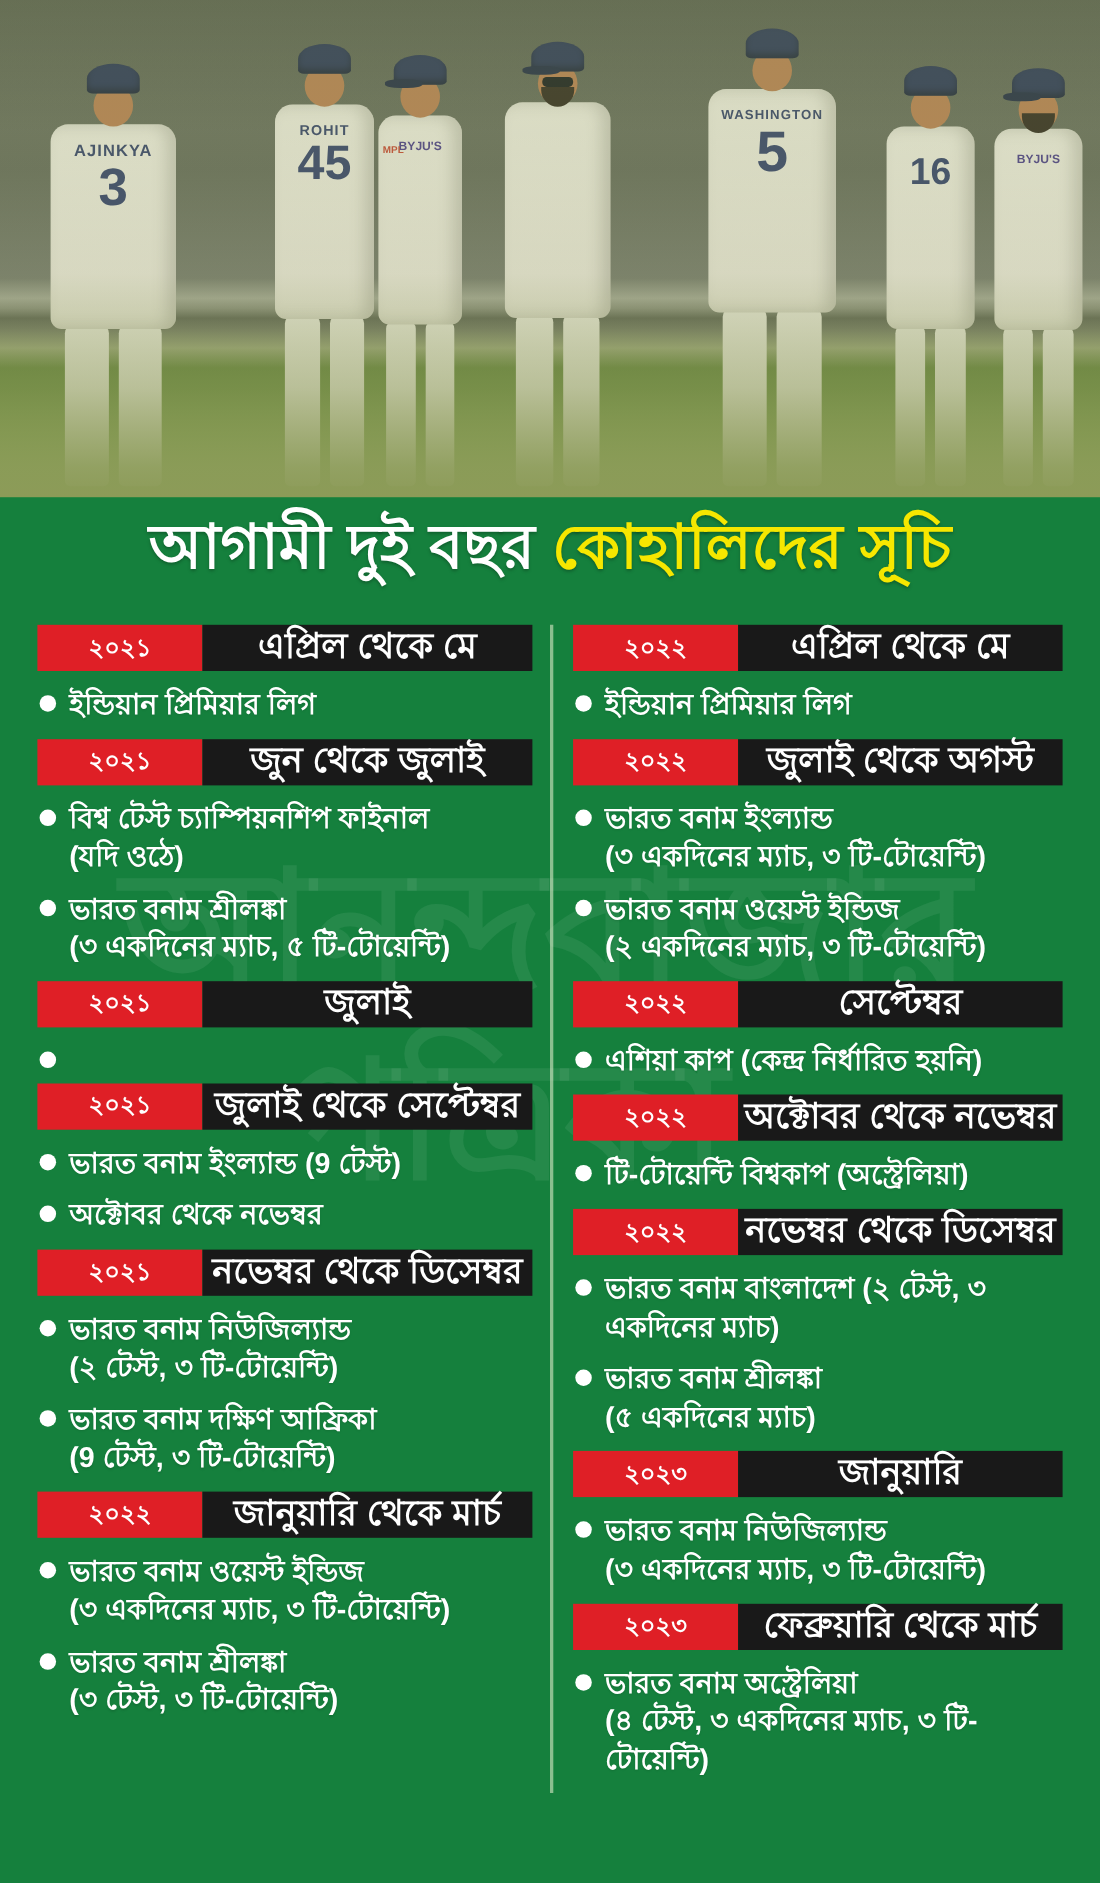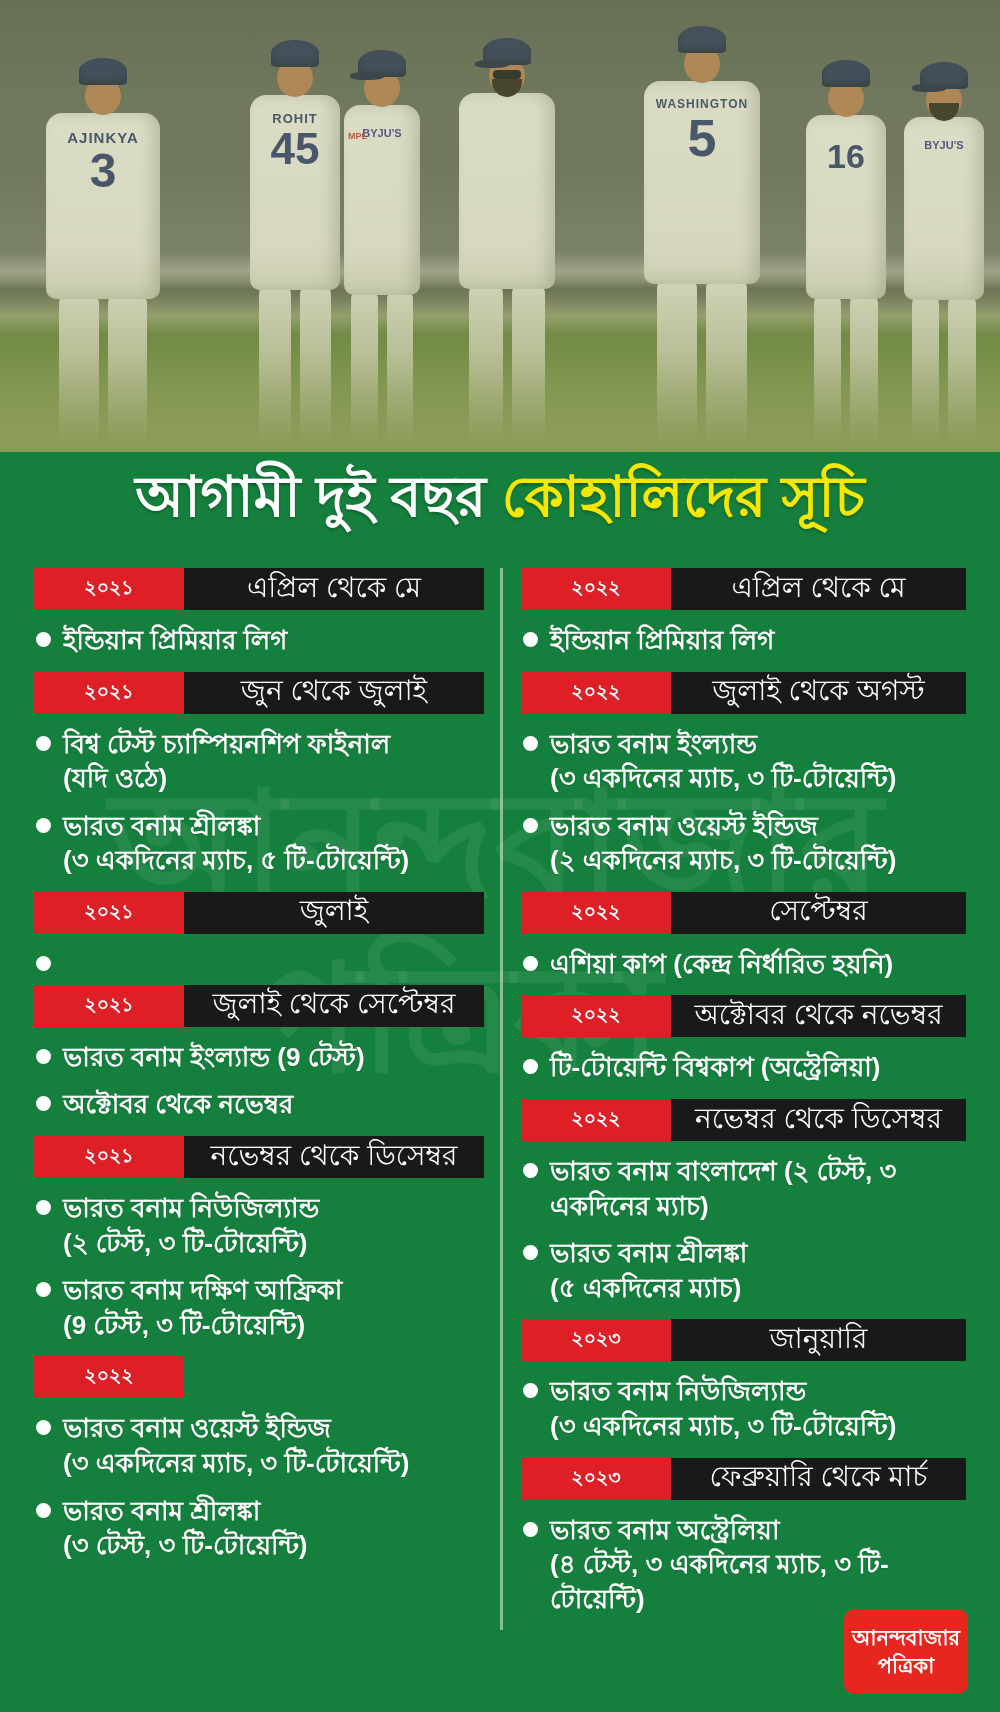--- a/index.html
+++ b/index.html
@@ -60,25 +60,25 @@
     color:rgba(255,255,255,.07);pointer-events:none;white-space:pre-line;
   }
   
   .columns{position:relative;z-index:1;display:flex;padding:6px 34px 0 34px;}
   .col{width:50%;box-sizing:border-box;}
   .col-left{padding-right:16px;}
   .col-right{padding-left:18px;border-left:3px solid rgba(236,242,214,.55);}
   .sec{margin-bottom:14px;}
   .sec-badges{display:flex;height:42px;margin-bottom:13px;}
   .year-badge{
-    width:150px;flex:none;background:#df1f26;color:#fff;font-weight:bold;font-size:19px;
+    width:150px;flex:none;background:#df1f26;color:#fff;font-weight:bold;font-size:22px;
     display:flex;align-items:center;justify-content:center;
   }
   .period-badge{
-    flex:1;background:#191919;color:#fff;font-weight:normal;font-size:28px;
+    flex:1;background:#191919;color:#fff;font-weight:bold;font-size:32px;
     display:flex;align-items:center;justify-content:center;white-space:nowrap;
   }
   .event{display:flex;margin:8px 0 13px 2px;}
   .dot{flex:none;width:15px;height:15px;border-radius:50%;background:#fff;margin:9px 12px 0 0;}
   .event-text{
     color:#fff;font-weight:bold;font-size:26px;line-height:1.33;white-space:pre-line;
     text-shadow:0 1px 2px rgba(0,0,0,.12);
   }
   
   .abp-logo{
@@ -279,20 +279,21 @@
     <div class="dot"></div>
     <div class="event-text">ভারত বনাম দক্ষিণ আফ্রিকা
 (9 টেস্ট, ৩ টি-টোয়েন্টি)</div>
   </div>
 </div>
   </div>
 
   <div class="sec">
     <div class="sec-badges">
       <div class="year-badge">২০২২</div>
+      <div class="period-badge">জানুয়ারি থেকে মার্চ</div>
     </div>
     <div>
   <div class="event">
     <div class="dot"></div>
     <div class="event-text">ভারত বনাম ওয়েস্ট ইন্ডিজ
 (৩ একদিনের ম্যাচ, ৩ টি-টোয়েন্টি)</div>
   </div>
 
   <div class="event">
     <div class="dot"></div>
@@ -405,18 +406,14 @@
   <div class="event">
     <div class="dot"></div>
     <div class="event-text">ভারত বনাম অস্ট্রেলিয়া
 (৪ টেস্ট, ৩ একদিনের ম্যাচ, ৩ টি-টোয়েন্টি)</div>
   </div>
 </div>
   </div>
 </div>
   </div>
 
-  <div class="abp-logo">
-    <div>আনন্দবাজার</div>
-    <div>পত্রিকা</div>
-  </div>
 
 </div>
 
 </body></html>

